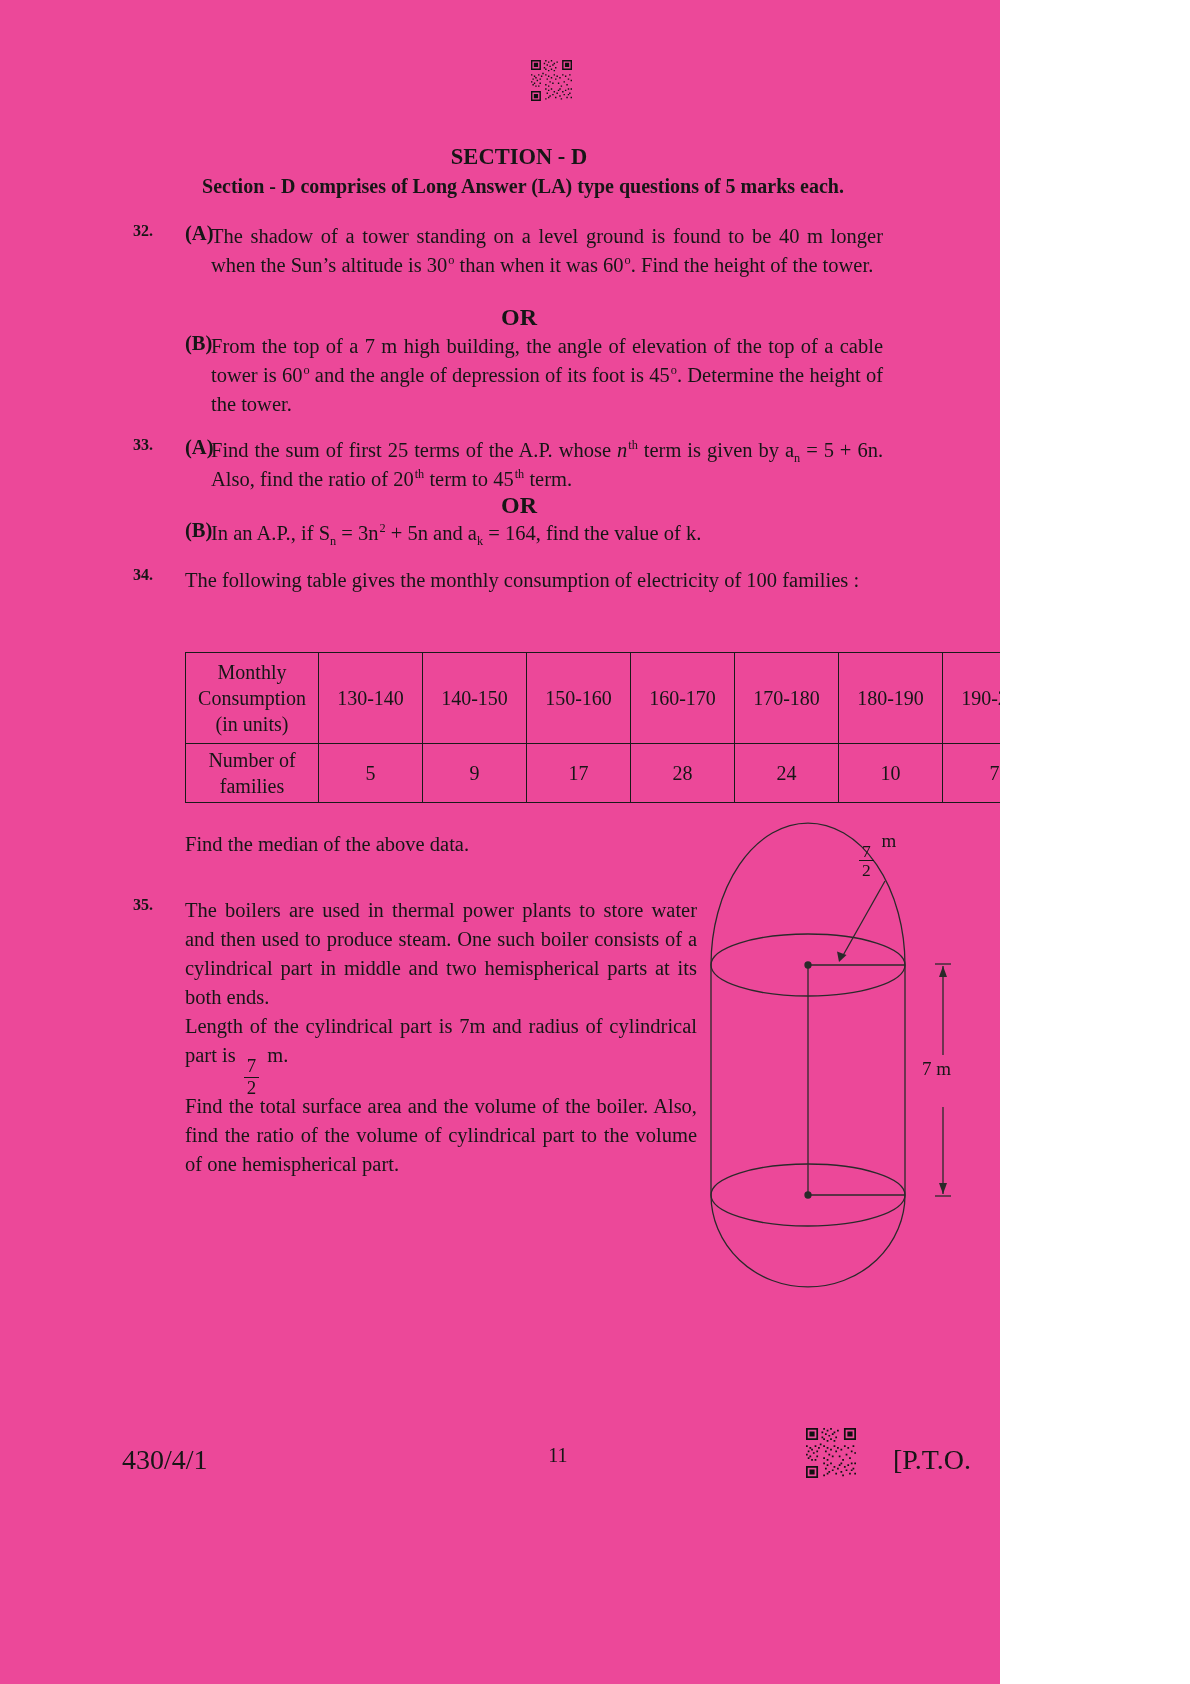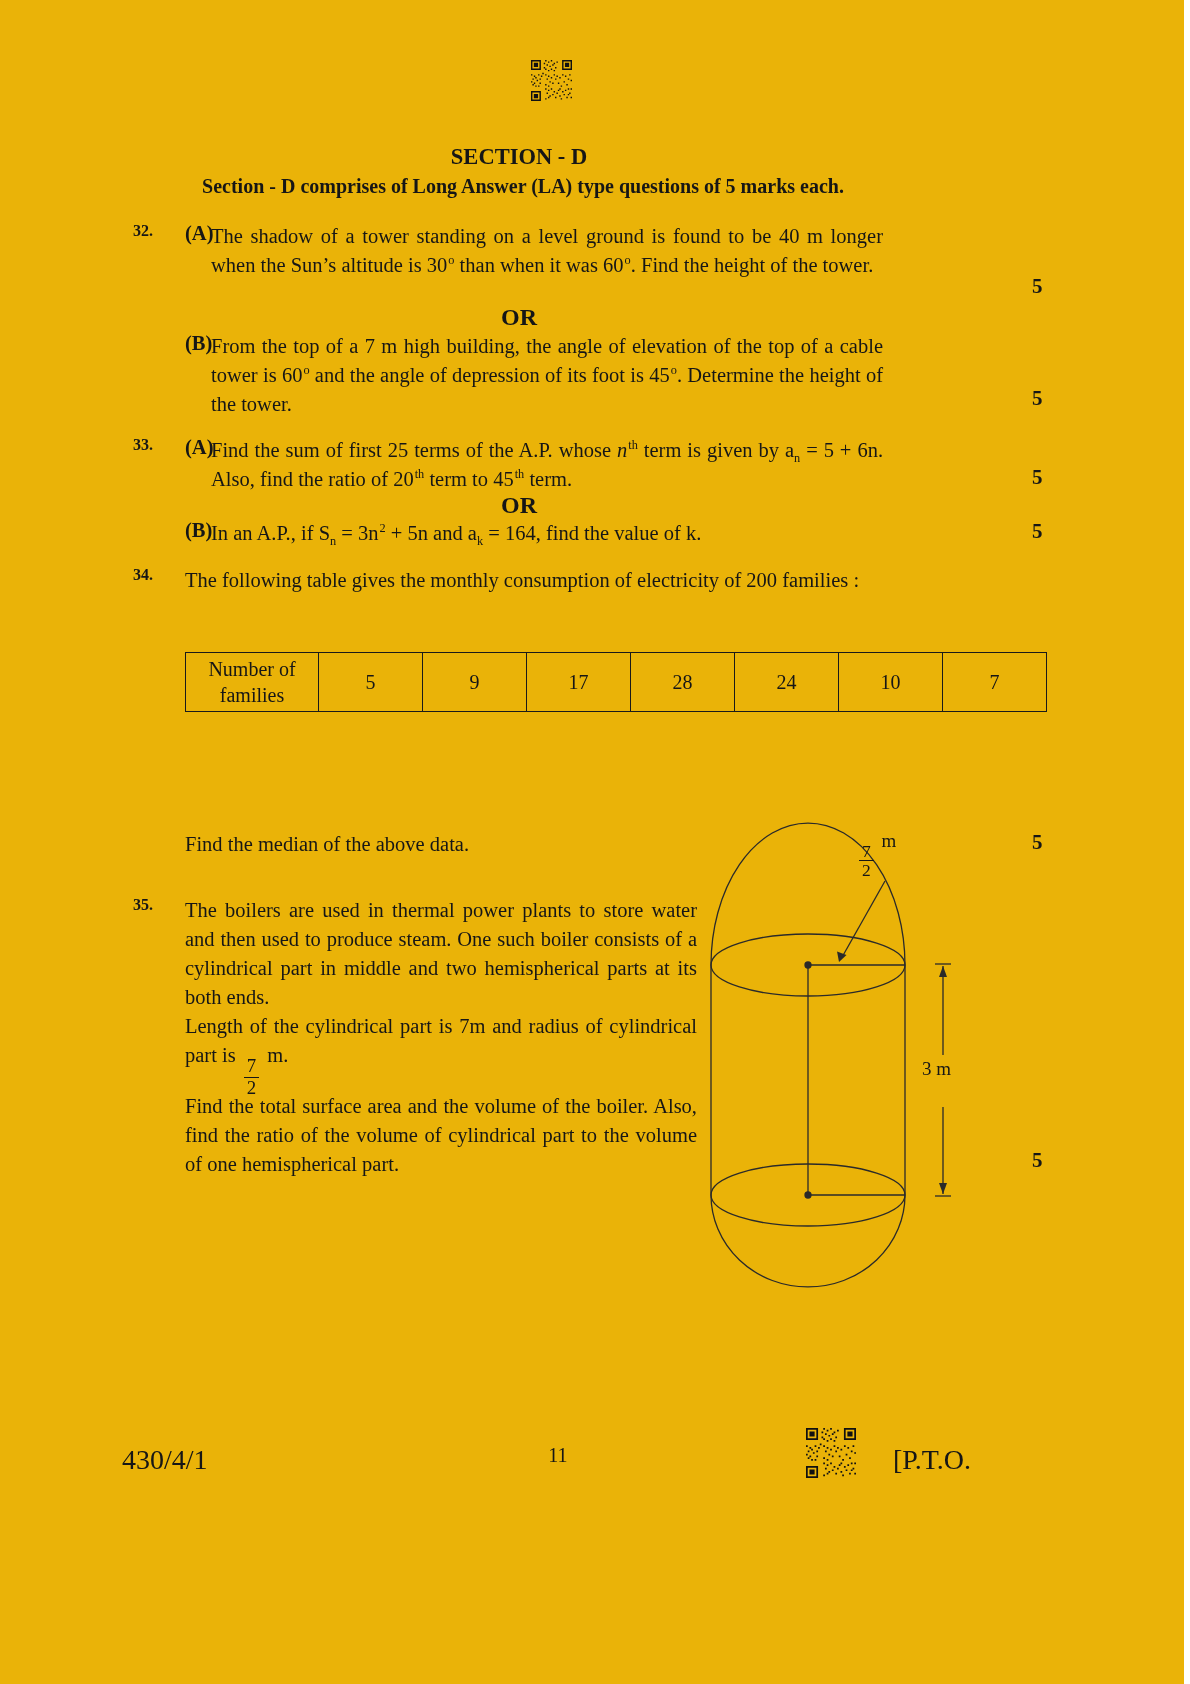--- a/index.html
+++ b/index.html
@@ -1,16 +1,16 @@
 <!DOCTYPE html>
 <html><head>
 <meta charset="utf-8">
 <style>
   html,body{margin:0;padding:0;background:#ffffff;}
-  .page{position:relative;width:1184px;height:1684px;background:#eab308;
+  .page{position:relative;width:1000px;height:1684px;background:#ec4899;
         font-family:"Liberation Serif","DejaVu Serif",serif;color:#161616;overflow:hidden;}
 
   .qr-top{position:absolute;left:531px;top:60px;width:41px;height:41px;}
   .qr-foot{position:absolute;left:806px;top:1428px;width:50px;height:50px;}
 
   .sec-title{position:absolute;left:113px;top:144px;width:812px;text-align:center;
              font-weight:700;font-size:22.5px;}
   .sec-sub{position:absolute;left:117px;top:175px;width:812px;text-align:center;
            font-weight:700;font-size:20px;}
 
@@ -95,29 +95,39 @@
   <div class="or" style="top:492px">OR</div>
 
   <div class="q" style="top:519px">
     <span class="qpart">(B)</span>
     <div class="qtext ind100">In an A.P., if S<sub>n</sub> = 3n<sup>2</sup> + 5n and a<sub>k</sub> = 164, find the value of k.</div>
   </div>
   <div class="mark" style="top:519px">5</div>
 
   <div class="q" style="top:566px">
     <span class="qnum">34.</span>
-    <div class="qtext ind52w722">The following table gives the monthly consumption of electricity of 200 families :</div>
+    <div class="qtext ind52w722">The following table gives the monthly consumption of electricity of 100 families :</div>
   </div>
 
   <table class="etable">
     <colgroup>
         <col style="width:133px">
         <col span="7">
       </colgroup>
     <tbody>
+        <tr class="hrow">
+      <td>Monthly Consumption (in units)</td>
+      <td>130-140</td>
+      <td>140-150</td>
+      <td>150-160</td>
+      <td>160-170</td>
+      <td>170-180</td>
+      <td>180-190</td>
+      <td>190-200</td>
+    </tr>
     <tr class="drow">
       <td>Number of families</td>
       <td>5</td>
       <td>9</td>
       <td>17</td>
       <td>28</td>
       <td>24</td>
       <td>10</td>
       <td>7</td>
     </tr>
@@ -172,21 +182,21 @@
       <line x1="243" y1="151" x2="243" y2="240"></line>
       <line x1="243" y1="292" x2="243" y2="379"></line>
       <polygon points="243,151 239,162 247,162" fill="#2a2a2a" stroke="none"></polygon>
       <polygon points="243,379 239,368 247,368" fill="#2a2a2a" stroke="none"></polygon>
     </svg>
   </div>
   <div class="dlabel-r"><span class="frac">
         <span class="fn">7</span>
         <span class="fd">2</span>
       </span> m</div>
-  <div class="dlabel-h">3 m</div>
+  <div class="dlabel-h">7 m</div>
 
   <div class="footer-code">430/4/1</div>
   <div class="footer-page">11</div>
   <svg class="qr-foot" viewBox="0 0 29 29">
       <use href="#qrsym"></use>
     </svg>
   <div class="footer-pto">[P.T.O.</div>
 
 </div>
 

